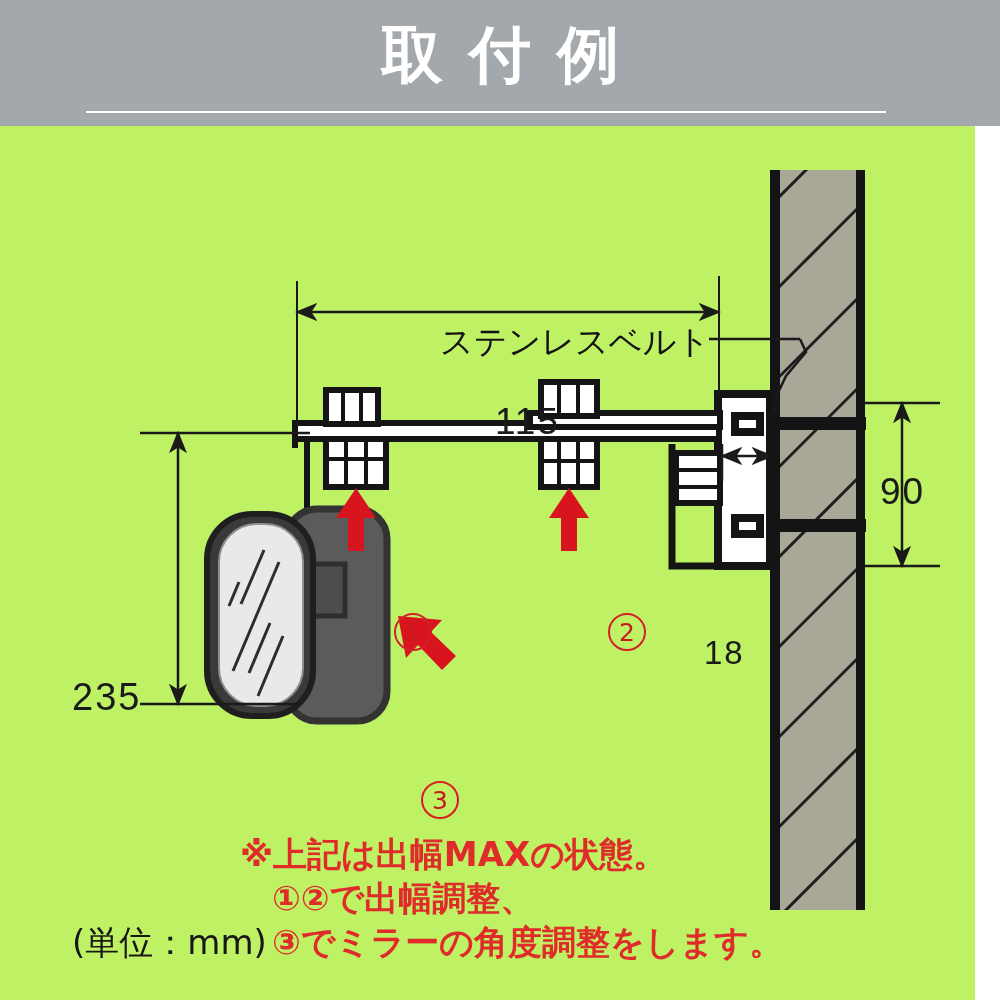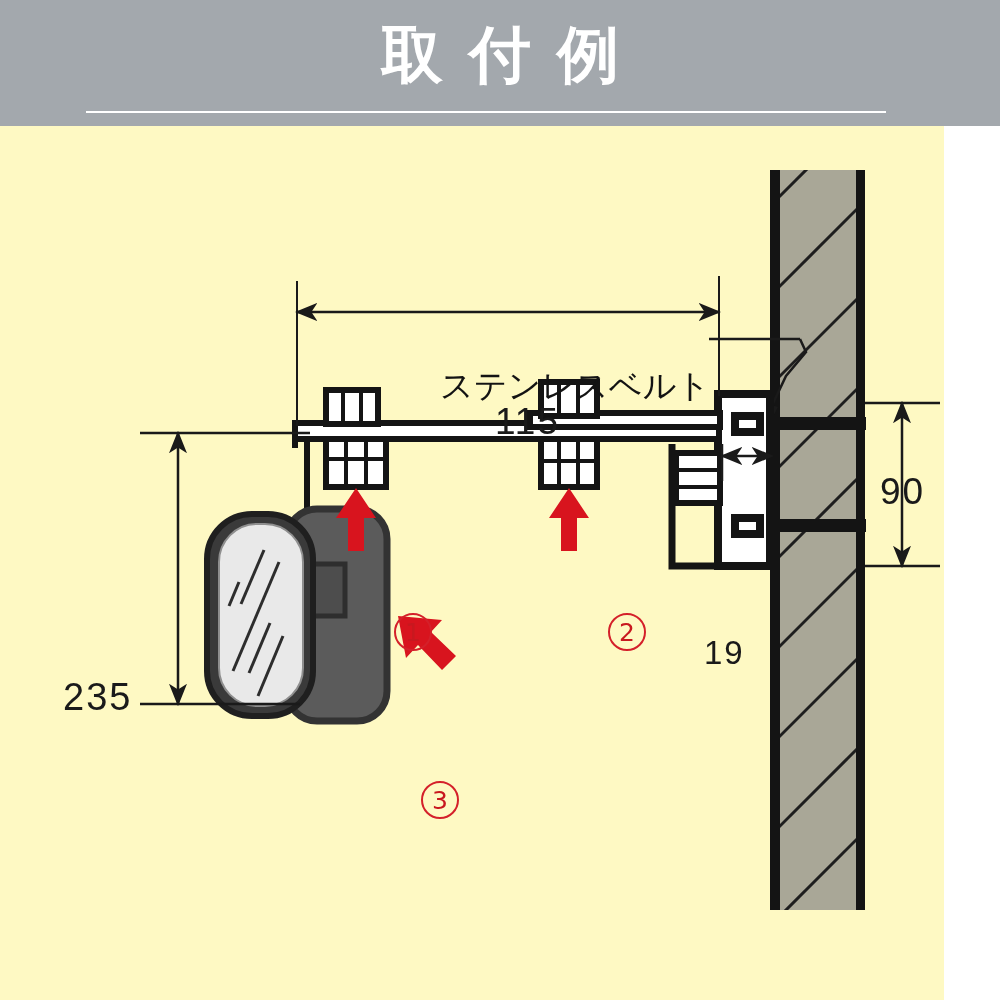--- a/index.html
+++ b/index.html
@@ -12,21 +12,22 @@
     width: 1000px;
     height: 1000px;
     font-family: "Liberation Sans", "DejaVu Sans", sans-serif;
     overflow: hidden;
     position: relative;
   }
   #page {
     position: relative;
     width: 944px;
     height: 1000px;
-    background: #fef9c3;
+    background: #bef264;
+    padding-left: 31px;
   }
 
   
   #header-banner {
     position: absolute;
     left: 0;
     top: 0;
     width: 1000px;
     height: 126px;
     background: #a3a8ad;
@@ -70,33 +71,32 @@
   .dim-label {
     position: absolute;
     color: #1a1a1a;
     font-size: 37px;
     font-family: Liberation Sans, sans-serif;
     letter-spacing: 2px;
     white-space: nowrap;
   }
   #label-115 { left: 495px; top: 275px; }
   #label-60  { left: 880px; top: 345px; }
-  #label-235 { left: 63px;  top: 550px; font-size: 38px; text-align: center; }
+  #label-235 { left: 72px;  top: 550px; font-size: 38px; text-align: center; }
   #label-18  { left: 704px; top: 508px; font-size: 33px; }
 
   #label-belt {
     position: absolute;
     left: 440px;
     top: 194px;
     color: #131313;
     font-size: 33px;
     letter-spacing: 0px;
     white-space: nowrap;
     font-family: "DejaVu Sans", "Liberation Sans", sans-serif;
-    margin-top: 44px;
   }
 
   .marker-num {
     position: absolute;
     width: 38px;
     height: 38px;
     border: 2px solid #d4202a;
     border-radius: 50%;
     color: #c8181f;
     font-size: 25px;
@@ -300,23 +300,29 @@
 
       <g>
         <path d="M398,490 L442,494 L431,506 L456,530 L442,544 L418,519 L406,532 Z" fill="#d8141e"></path>
       </g>
 
     </svg>
 
     <div class="dim-label" id="label-115">115</div>
     <div class="dim-label" id="label-60">90</div>
     <div class="dim-label" id="label-235">235</div>
-    <div class="dim-label" id="label-18">19</div>
+    <div class="dim-label" id="label-18">18</div>
 
     <div id="label-belt">ステンレスベルト</div>
 
     <div class="marker-num" id="marker-1">1</div>
     <div class="marker-num" id="marker-2">2</div>
     <div class="marker-num" id="marker-3">3</div>
   </div>
 
+  <div id="notes">
+    <div class="note-red" id="note-line1">※上記は出幅MAXの状態。</div>
+    <div class="note-red" id="note-line2">①②で出幅調整、</div>
+    <div class="note-red" id="note-line3">③でミラーの角度調整をします。</div>
+    <div id="note-unit">(単位：mm)</div>
+  </div>
 
 </div>
 
 </body></html>

